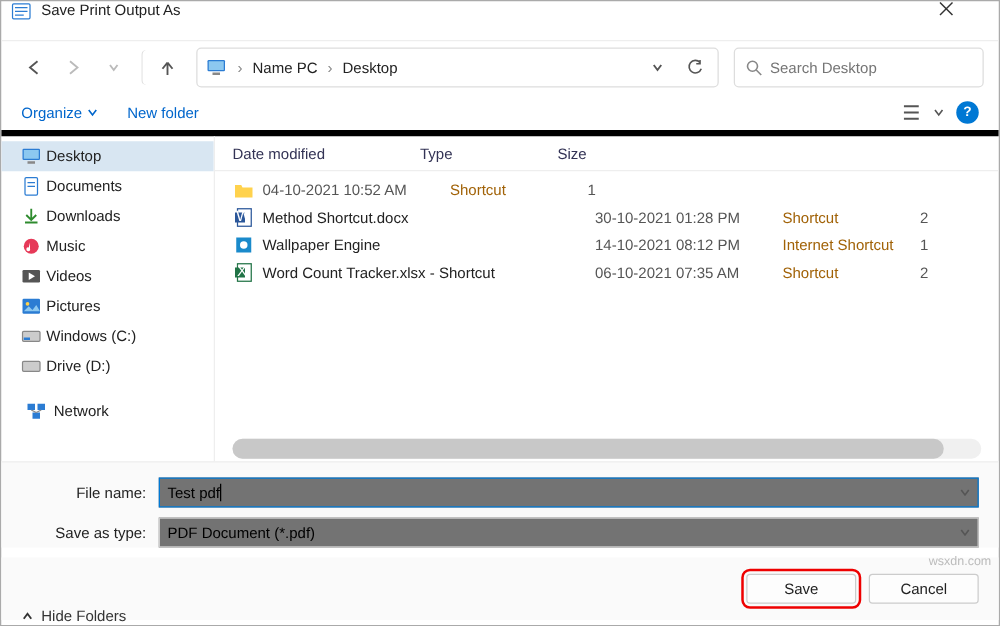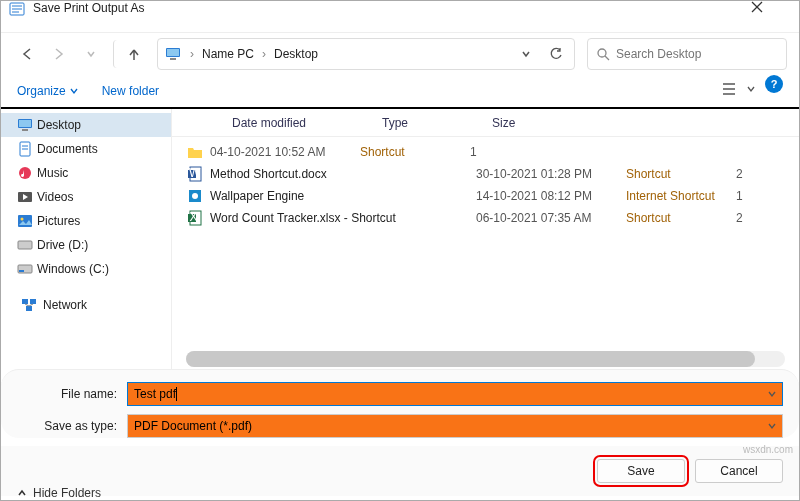--- a/index.html
+++ b/index.html
@@ -19,57 +19,57 @@
 .addrbar { flex: 1; display: flex; align-items: center; border:1px solid #ddd; border-radius:4px; height:32px; padding:0 6px; margin:0 8px; gap:6px; }
 .addr-icon { width:18px; height:18px; }
 .crumb { color:#222; }
 .crumb-sep { color:#888; padding:0 2px;}
 .addr-spacer{flex:1;}
 .addr-btn{width:24px;height:24px;display:flex;align-items:center;justify-content:center;color:#555;}
 .searchbox { width:200px; display:flex; align-items:center; border:1px solid #ddd; border-radius:4px; height:32px; padding:0 8px; gap:6px; color:#888;}
 .searchbox input{border:none;outline:none;flex:1;color:#c2410c;}
 
 
-.toolrow { display:flex; height:34px; padding:0 16px; border-bottom:2px solid #000000;}
+.toolrow { display:flex; align-items:center; height:34px; padding:0 16px; border-bottom:5px solid #000000;}
 .toolrow .link{ color:#0066cc; margin-right:24px; display:flex; align-items:center; gap:4px;}
 .toolrow .spacer{flex:1;}
 .toolrow .iconbtn{ width:28px; height:28px; display:flex; align-items:center; justify-content:center; color:#555;}
 .help-icon{ width:18px;height:18px;border-radius:50%;background:#0078d4;color:#fff;display:flex;align-items:center;justify-content:center;font-size:11px;font-weight:bold;margin-left:8px;}
 
 
 .body { display:flex; height: 260px; }
 .sidebar { width:170px; padding:4px 0; overflow:hidden;}
 .side-item { display:flex; align-items:center; height:24px; padding-left:36px; gap:8px; color:#222; position:relative;}
 .side-item.selected { background:#d8e6f2;}
 .side-item .si-icon{position:absolute;left:16px;width:16px;height:16px;display:flex;align-items:center;justify-content:center;}
 .side-item.network{margin-top:12px; padding-left:20px;}
 .side-item.network .si-icon{left:0px; position:relative; margin-right:-2px;}
 
 .fileview{ flex:1; display:flex; flex-direction:column; border-left:1px solid #eee;}
 .cols-header{ display:flex; height:28px; align-items:center; border-bottom:1px solid #eee; color:#335; padding-left:14px;}
 .col-name{width:290px;}
-.col-date{width:150px;margin-left:46px;}
+.col-date{width:150px;}
 .col-type{width:110px;}
 .col-size{flex:1;}
 .cols-header .sort{ font-size:9px; color:#888; margin-left:4px;}
 .filelist{flex:1; padding:4px 0 0 14px;}
 .file-row{display:flex;align-items:center;height:22px;color:#222;}
 .file-row .ficon{width:18px;height:18px;margin-right:6px;display:flex;align-items:center;justify-content:center;}
 .file-row .fname{width:266px;}
 .file-row .fdate{width:150px;color:#555;}
 .file-row .ftype{width:110px;color:#a16207;}
 .file-row .fsize{flex:1;color:#555;}
 .hscroll{height:16px;margin:6px 14px 2px 14px;background:#f0f0f0;border-radius:8px;position:relative;}
 .hscroll .thumb{position:absolute;left:0;top:0;bottom:0;width:95%;background:#c8c8c8;border-radius:8px;}
 
 
-.form{ border-top:1px solid #eee; background:#fafafa; padding:12px 16px 0 16px;border-radius:18px;}
+.form{ border-top:1px solid #eee; background:#fafafa; padding:12px 16px 0 16px;}
 .form-row{display:flex;align-items:center;margin-bottom:8px;}
 .form-row label{width:110px;text-align:right;padding-right:10px;color:#222;}
-.form-row .field{flex:1;height:24px;border:1px solid #0078d4;background:#f97316;display:flex;align-items:center;padding:0 6px;}
+.form-row .field{flex:1;height:24px;border:1px solid #0078d4;background:#737373;display:flex;align-items:center;padding:0 6px;}
 .form-row .field.plain{border-color:#ccc;}
 .form-row .dd{color:#555;font-size:10px;}
 .caret{display:inline-block;width:1px;height:14px;background:#000;animation:blink 1s step-end infinite;}
 @keyframes blink{50%{opacity:0;}}
 
 
 .btnrow{display:flex;align-items:center;height:50px;padding:0 16px;background:#fafafa;}
 .btnrow .hide{display:flex;align-items:center;gap:6px;color:#333;margin-top:44px;}
 .btnrow .spacer{flex:1;}
 .btn{width:88px;height:24px;border:1px solid #ccc;background:#fdfdfd;border-radius:3px;display:flex;align-items:center;justify-content:center;margin-left:10px;color:#222;}
@@ -201,20 +201,29 @@
             <rect x="2" y="1" width="10" height="14" rx="1" fill="#fff" stroke="#2b7cd3"></rect>
             <line x1="4" y1="5" x2="10" y2="5" stroke="#2b7cd3"></line>
             <line x1="4" y1="8" x2="10" y2="8" stroke="#2b7cd3"></line>
           </svg>
         </span>
       <span>Documents</span>
     </div>
     <div class="side-item">
       <span class="si-icon">
           <svg width="14" height="14">
+            <path d="M7 1 L7 9 M3 6 L7 10 L11 6" fill="none" stroke="#2e8b2e" stroke-width="1.5"></path>
+            <line x1="2" y1="12" x2="12" y2="12" stroke="#2e8b2e" stroke-width="1.5"></line>
+          </svg>
+        </span>
+      <span>Downloads</span>
+    </div>
+    <div class="side-item">
+      <span class="si-icon">
+          <svg width="14" height="14">
             <circle cx="7" cy="7" r="6" fill="#e63958"></circle>
             <path d="M6 4 L6 9 A1.5 1.5 0 1 1 5 8" fill="#fff"></path>
           </svg>
         </span>
       <span>Music</span>
     </div>
     <div class="side-item">
       <span class="si-icon">
           <svg width="16" height="12">
             <rect x="1" y="1" width="14" height="10" rx="1" fill="#555"></rect>
@@ -230,32 +239,32 @@
             <circle cx="5" cy="5" r="1.5" fill="#ffd24d"></circle>
             <path d="M2 11 L6 7 L9 10 L12 6 L15 11 Z" fill="#8cc8f0"></path>
           </svg>
         </span>
       <span>Pictures</span>
     </div>
     <div class="side-item">
       <span class="si-icon">
           <svg width="16" height="10">
             <rect x="1" y="1" width="14" height="8" rx="1" fill="#ccc" stroke="#888"></rect>
-          </svg>
-        </span>
-      <span>Drive (D:)</span>
+            <rect x="2" y="6" width="5" height="2" fill="#2b7cd3"></rect>
+          </svg>
+        </span>
+      <span>Windows (C:)</span>
     </div>
     <div class="side-item">
       <span class="si-icon">
           <svg width="16" height="10">
             <rect x="1" y="1" width="14" height="8" rx="1" fill="#ccc" stroke="#888"></rect>
-            <rect x="2" y="6" width="5" height="2" fill="#2b7cd3"></rect>
-          </svg>
-        </span>
-      <span>Windows (C:)</span>
+          </svg>
+        </span>
+      <span>Drive (D:)</span>
     </div>
     <div class="side-item network">
       <span class="si-icon">
           <svg width="16" height="14">
             <rect x="1" y="1" width="6" height="5" fill="#2b7cd3"></rect>
             <rect x="9" y="1" width="6" height="5" fill="#2b7cd3"></rect>
             <rect x="5" y="8" width="6" height="5" fill="#2b7cd3"></rect>
             <line x1="4" y1="6" x2="8" y2="8" stroke="#888"></line>
             <line x1="12" y1="6" x2="8" y2="8" stroke="#888"></line>
           </svg>

